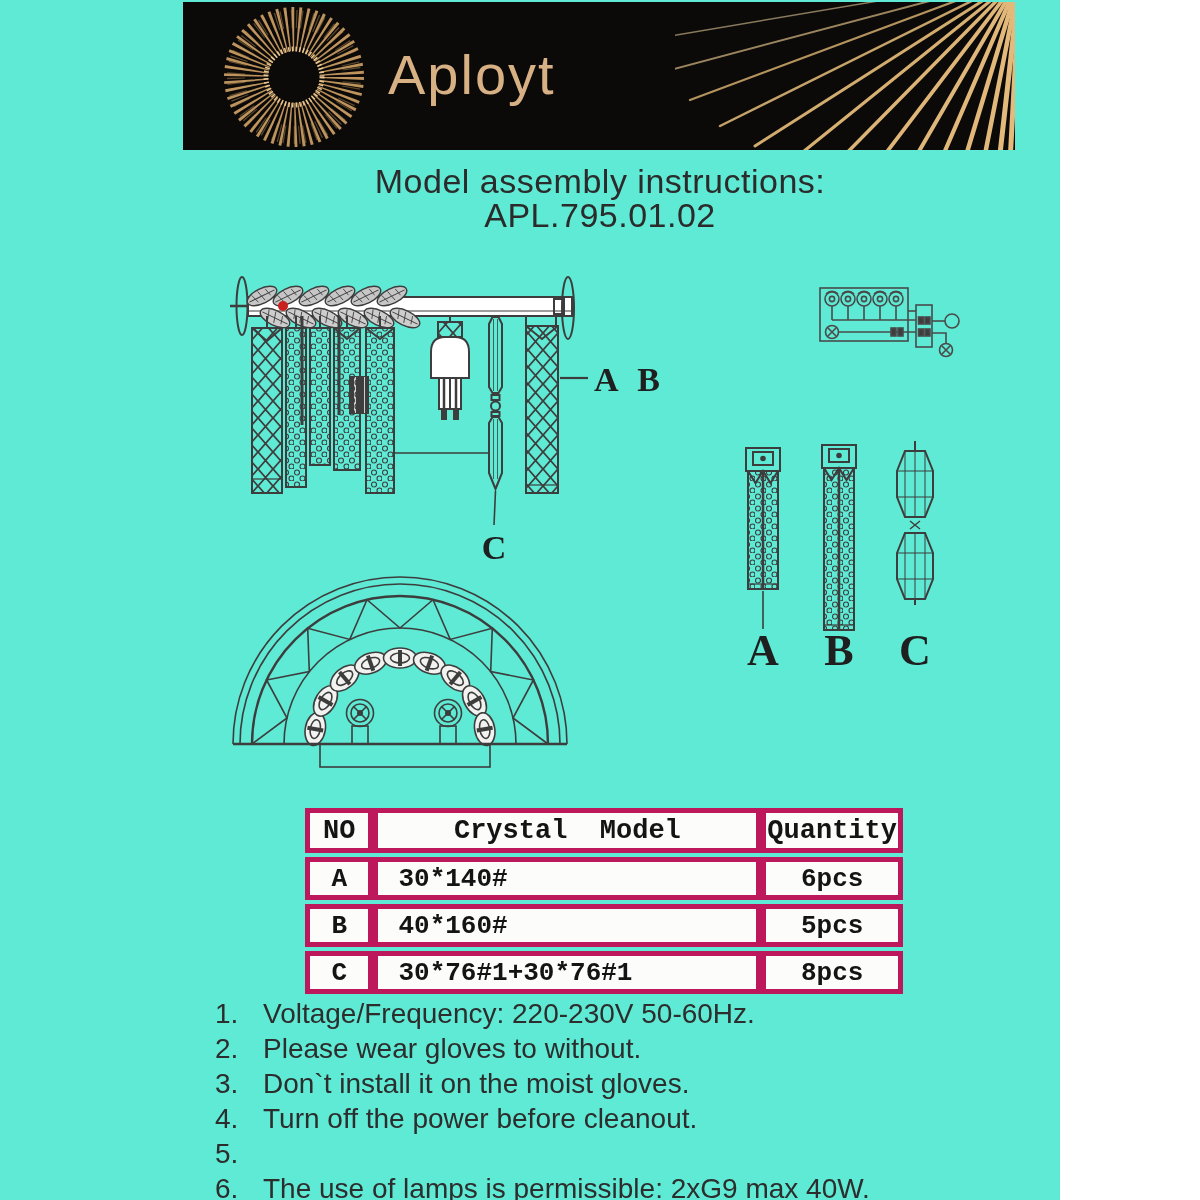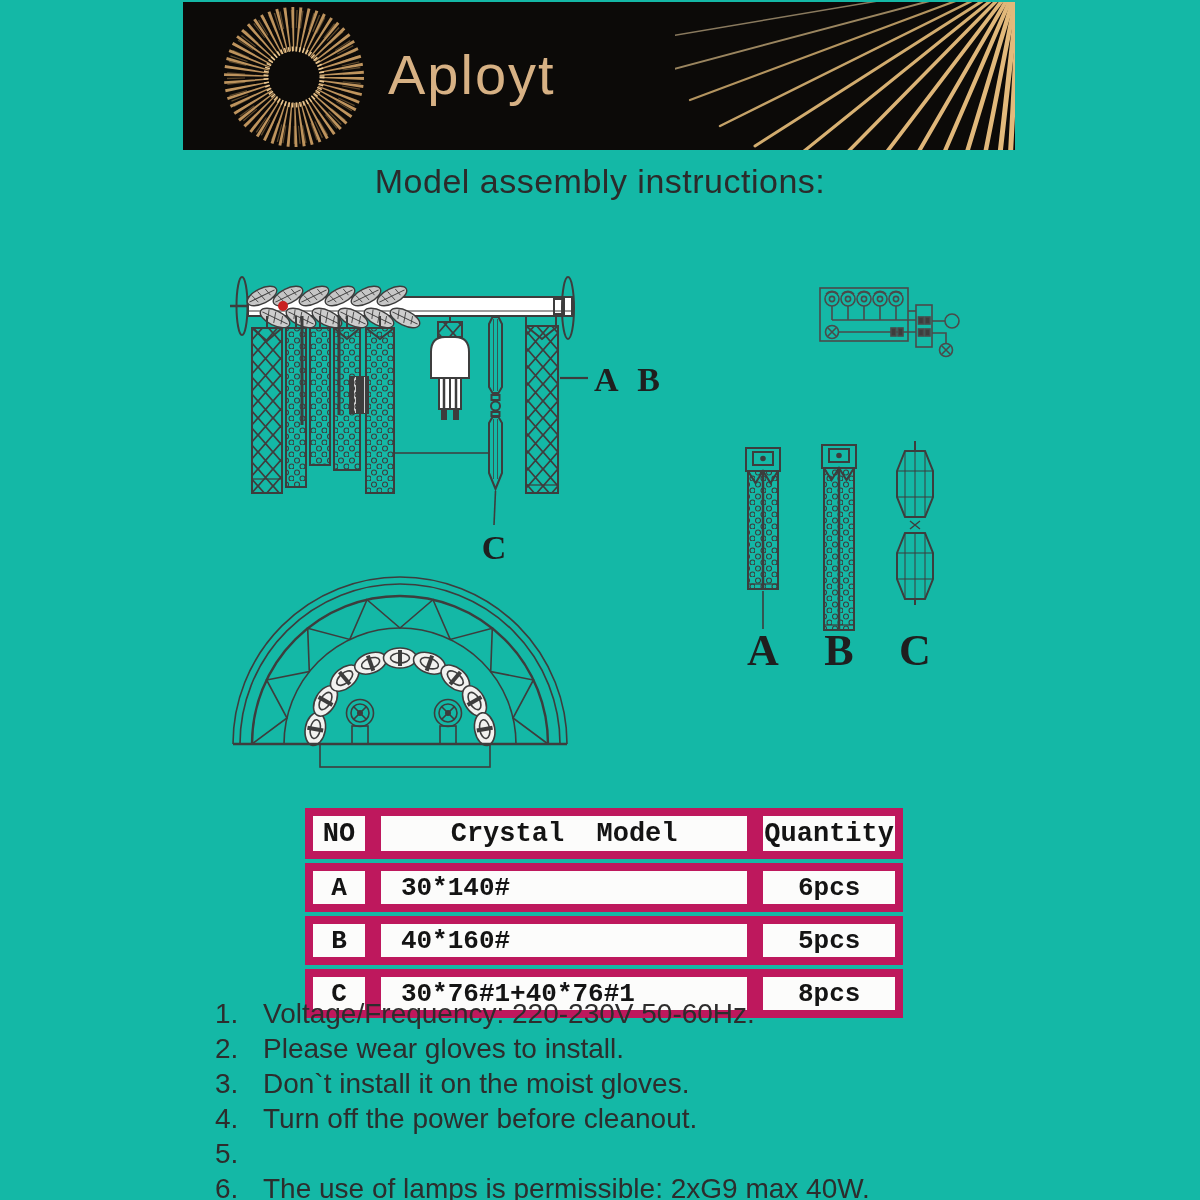--- a/index.html
+++ b/index.html
@@ -1,37 +1,37 @@
 <!DOCTYPE html>
 <html><head>
 <meta charset="utf-8">
 <style>
   html,body{margin:0;padding:0;background:#ffffff;}
-  .page{position:relative;width:1200px;height:1200px;background:#14b8a6;overflow:hidden;
+  .page{position:relative;width:1060px;height:1200px;background:#5eead4;overflow:hidden;
         font-family:"Liberation Sans",sans-serif;color:#2e2e2e;}
 
   
   .banner{position:absolute;left:183px;top:2px;width:832px;height:148px;background:#0c0a08;overflow:hidden;}
   .sunburst{position:absolute;left:36px;top:0px;}
   .wordmark{position:absolute;left:205px;top:40px;font-size:56px;font-weight:400;
             letter-spacing:2px;color:#d7b184;font-family:"Liberation Sans",sans-serif;}
   .rays{position:absolute;right:0;top:0;}
 
   
   .title-block{position:absolute;left:0;top:164px;width:1200px;text-align:center;
                font-size:34px;line-height:34px;color:#2b2b2b;letter-spacing:.5px;}
 
   
   .svgabs{position:absolute;}
   .dlabel{font-family:"Liberation Serif",serif;font-weight:bold;fill:#1f1f1f;}
 
   
   .ctable{position:absolute;left:305px;top:804px;width:598px;border-collapse:separate;border-spacing:0 4px;
           font-family:"Liberation Mono",monospace;font-weight:700;color:#141414;}
-  .ctable th,.ctable td{border:8px solid #be185d;background:#fcfcfb;white-space:pre;}
+  .ctable th,.ctable td{border:5px solid #be185d;background:#fcfcfb;white-space:pre;}
   .ctable th{height:33px;font-size:27px;text-align:center;font-weight:700;}
   .ctable td{height:31px;font-size:26px;}
   .col-no{width:70px;} .col-model{width:396px;} .col-qty{width:132px;}
   .ctable td.c{text-align:center;}
   .ctable td.l{text-align:left;padding-left:20px;margin-top:17px;}
 
   
   .ilist{position:absolute;left:215px;top:1000px;width:800px;font-size:28px;line-height:28px;color:#2d2d2d;}
   .iitem{display:flex;margin-bottom:7px;}
   .inum{width:48px;flex:0 0 48px;}
@@ -64,20 +64,21 @@
         <line x1="345" y1="-25" x2="280" y2="190" stroke="#e2b97b" stroke-width="4.5"></line>
         <line x1="345" y1="-25" x2="302" y2="193" stroke="#e2b97b" stroke-width="4.5"></line>
         <line x1="345" y1="-25" x2="320" y2="196" stroke="#e3ba7c" stroke-width="5"></line>
         <line x1="345" y1="-25" x2="333" y2="198" stroke="#e3ba7c" stroke-width="5"></line>
       </g>
     </svg>
   </header>
 
   <div class="title-block">
     <div>Model assembly instructions:</div>
+    <div>APL.795.01.02</div>
   </div>
 
   <svg class="svgabs" style="left:228px;top:265px;" width="432" height="302" viewBox="0 0 432 302">
     <defs>
       <pattern id="xlat" width="15" height="17" patternUnits="userSpaceOnUse">
         <path d="M0,0 L15,17 M15,0 L0,17" stroke="#3d3d3d" stroke-width="1.8" fill="none"></path>
       </pattern>
       <pattern id="dots" width="11" height="12" patternUnits="userSpaceOnUse">
         <circle cx="3" cy="3.5" r="2.5" fill="none" stroke="#3d3d3d" stroke-width="1.1"></circle>
         <circle cx="8.5" cy="9.5" r="2.5" fill="none" stroke="#3d3d3d" stroke-width="1.1"></circle>
@@ -393,34 +394,34 @@
       <td class="l">30*140#</td>
       <td class="c">6pcs</td>
     </tr>
     <tr>
       <td class="c">B</td>
       <td class="l">40*160#</td>
       <td class="c">5pcs</td>
     </tr>
     <tr>
       <td class="c">C</td>
-      <td class="l">30*76#1+40*76#1</td>
+      <td class="l">30*76#1+30*76#1</td>
       <td class="c">8pcs</td>
     </tr>
   </tbody>
     </table>
 
   <div class="ilist">
     <div class="iitem">
       <span class="inum">1.</span>
       <span>Voltage/Frequency: 220-230V 50-60Hz.</span>
     </div>
     <div class="iitem">
       <span class="inum">2.</span>
-      <span>Please wear gloves to install.</span>
+      <span>Please wear gloves to without.</span>
     </div>
     <div class="iitem">
       <span class="inum">3.</span>
       <span>Don`t install it on the moist gloves.</span>
     </div>
     <div class="iitem">
       <span class="inum">4.</span>
       <span>Turn off the power before cleanout.</span>
     </div>
     <div class="iitem">

